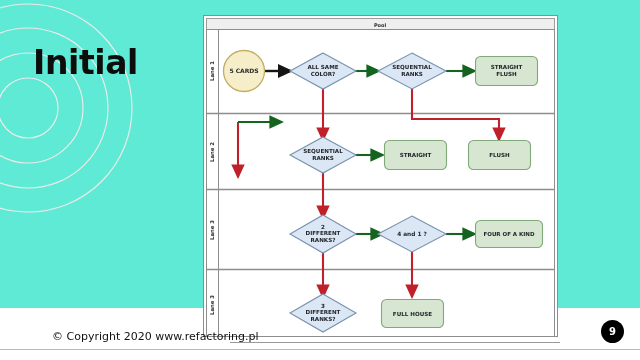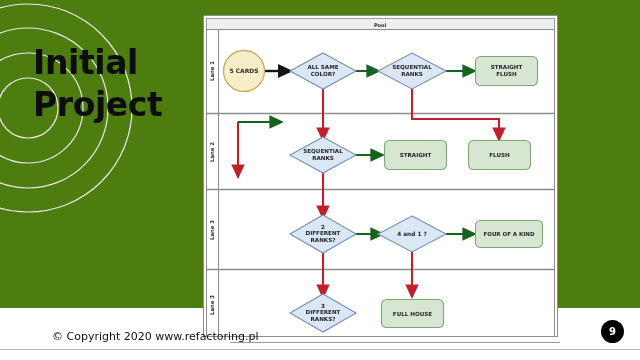--- a/index.html
+++ b/index.html
@@ -12,21 +12,21 @@
     width: 640px;
     height: 360px;
     overflow: hidden;
     font-family: "Liberation Sans", sans-serif;
     position: relative;
   }
   #slide {
     position: absolute;
     left: 0; top: 0;
     width: 640px; height: 308px;
-    background: #4d7c0f;
+    background: #5eead4;
   }
 
   
   #rings {
     position: absolute;
     left: 0; top: 0;
     width: 260px; height: 260px;
     pointer-events: none;
   }
 
@@ -108,21 +108,20 @@
     <g fill="none" stroke="#eceaea" stroke-width="1.2">
       <circle cx="28" cy="108" r="30"></circle>
       <circle cx="28" cy="108" r="55"></circle>
       <circle cx="28" cy="108" r="80"></circle>
       <circle cx="28" cy="108" r="104"></circle>
     </g>
   </svg>
 
   <div id="title">
     <span>Initial</span>
-    <span class="l2">Project</span>
   </div>
 
   <div id="diagram">
   <svg viewBox="0 0 355 322" width="355" height="322">
 
     <defs>
       <marker id="ah-green" markerWidth="7" markerHeight="7" refX="6" refY="3.5" orient="auto" markerUnits="strokeWidth">
         <path d="M0,0.3 L7,3.5 L0,6.7 z" fill="#14631f"></path>
       </marker>
       <marker id="ah-red" markerWidth="7" markerHeight="7" refX="6" refY="3.5" orient="auto" markerUnits="strokeWidth">

